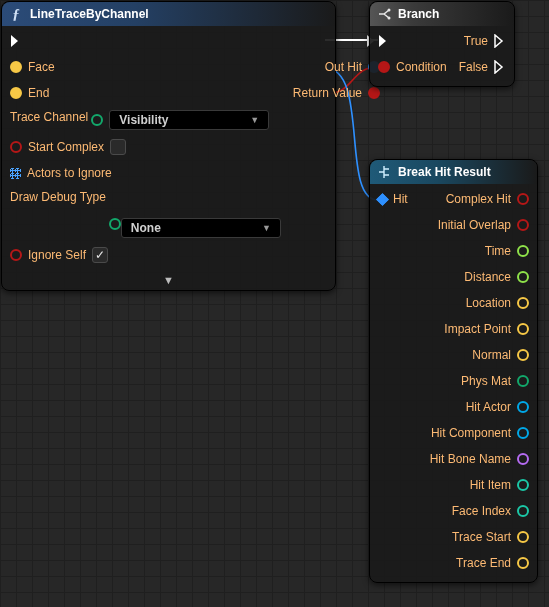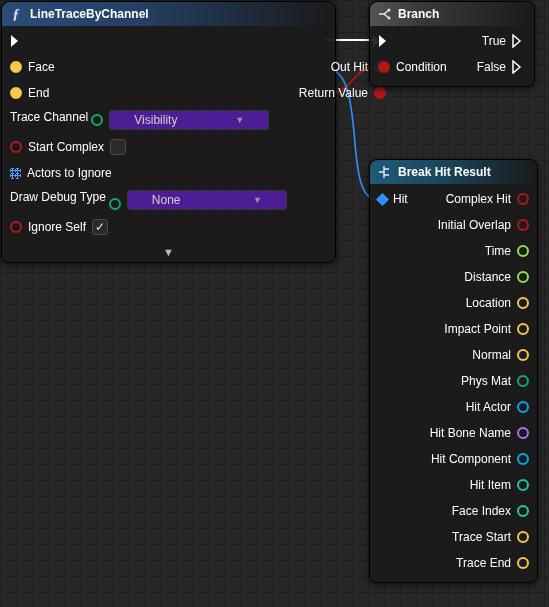--- a/index.html
+++ b/index.html
@@ -61,21 +61,21 @@
   .col.inputs  { align-items: flex-start; text-align: left; }
   .col.outputs { align-items: flex-end; text-align: right; margin-left: auto; }
 
   .row {
     display: flex;
     align-items: center;
     gap: 6px;
     min-height: 18px;
   }
   .row.block { flex-direction: row; align-items: flex-start; gap: 3px; }
-  .row .lbl { color: #ffffff; white-space: nowrap; }
+  .row .lbl { color: #fdba74; white-space: nowrap; }
 
   .pin { width: 12px; height: 12px; display: inline-block; flex-shrink: 0; }
   .pin.circle { border: 2px solid; border-radius: 50%; background: transparent; }
   .pin.circle.filled { background: currentColor; }
   .pin.diamond { transform: rotate(45deg); border: 2px solid; width: 9px; height: 9px; }
   .pin.diamond.filled { background: currentColor; }
   .pin.grid {
     width: 11px; height: 11px;
     background-image:
       radial-gradient(#4aa3ff 1.2px, transparent 1.2px),
@@ -91,38 +91,38 @@
   .c-struct { color: #2e90ff; }
   .c-bool   { color: #b51717; }
   .c-float  { color: #8fe24a; }
   .c-obj    { color: #00a8e8; }
   .c-name   { color: #b56bf2; }
   .c-int    { color: #1bc7a6; }
   .c-phys   { color: #12a86b; }
 
   .dropdown {
     display: flex; align-items: center; justify-content: space-between;
-    background: #4c1d95; border: 1px solid #3a3a3a; border-radius: 3px;
-    padding: 2px 24px; min-width: 160px; height: 20px; color: #d0d0d0;
+    background: #000000; border: 1px solid #3a3a3a; border-radius: 3px;
+    padding: 2px 9px; min-width: 160px; height: 20px; color: #d0d0d0; font-weight: bold;
   }
   .dropdown .caret { font-size: 9px; color: #999; }
 
   .checkbox {
     width: 16px; height: 16px; border: 1px solid #4a4a4a; border-radius: 3px;
     background: #2a2a2a; display: inline-flex; align-items: center; justify-content: center;
   }
   .checkbox.checked::after { content: "✓"; color: #e6e6e6; font-size: 12px; line-height: 1; }
 
   .collapse-caret {
     width: 100%; text-align: center; color: #bcbcbc; font-size: 11px; padding-bottom: 4px;
   }
 
   
   #node-linetrace { left: 1px; top: 1px; width: 335px; }
-  #node-branch    { left: 369px; top: 1px; width: 166px; }
+  #node-branch    { left: 369px; top: 1px; width: 146px; }
   #node-break     { left: 369px; top: 159px; width: 169px; }
 </style>
 </head>
 <body>
 
 <svg class="wires">
 
   <path d="M 325 40 C 350 40 355 40 378 40" stroke="#ffffff" stroke-width="2" fill="none"></path>
 
   <path d="M 325 94 C 355 94 350 67 378 67" stroke="#b51717" stroke-width="1.6" fill="none"></path>
@@ -166,21 +166,21 @@
         <span class="pin circle c-bool"></span>
         <span class="lbl">Start Complex</span>
         <span class="checkbox"></span>
       </div>
       <div class="row">
         <span class="pin grid"></span>
         <span class="lbl">Actors to Ignore</span>
       </div>
       <div class="row block">
         <span class="lbl">Draw Debug Type</span>
-        <div style="display:flex;align-items:flex-end;gap:6px;">
+        <div style="display:flex;align-items:flex-start;margin-top:28px;">
           <span class="pin circle c-phys"></span>
           <div class="dropdown">
             <span>None</span>
             <span class="caret">▼</span>
           </div>
         </div>
       </div>
       <div class="row">
         <span class="pin circle c-bool"></span>
         <span class="lbl">Ignore Self</span>
@@ -301,28 +301,28 @@
         </div>
         <div class="row">
           <span class="lbl">Phys Mat</span>
           <span class="pin circle c-phys"></span>
         </div>
         <div class="row">
           <span class="lbl">Hit Actor</span>
           <span class="pin circle c-obj"></span>
         </div>
         <div class="row">
+          <span class="lbl">Hit Component</span>
+          <span class="pin circle c-obj"></span>
+        </div>
+        <div class="row">
           <span class="lbl">Hit Bone Name</span>
           <span class="pin circle c-name"></span>
         </div>
         <div class="row">
-          <span class="lbl">Hit Component</span>
-          <span class="pin circle c-obj"></span>
-        </div>
-        <div class="row">
           <span class="lbl">Hit Item</span>
           <span class="pin circle c-int"></span>
         </div>
         <div class="row">
           <span class="lbl">Face Index</span>
           <span class="pin circle c-int"></span>
         </div>
         <div class="row">
           <span class="lbl">Trace Start</span>
           <span class="pin circle c-vec"></span>

